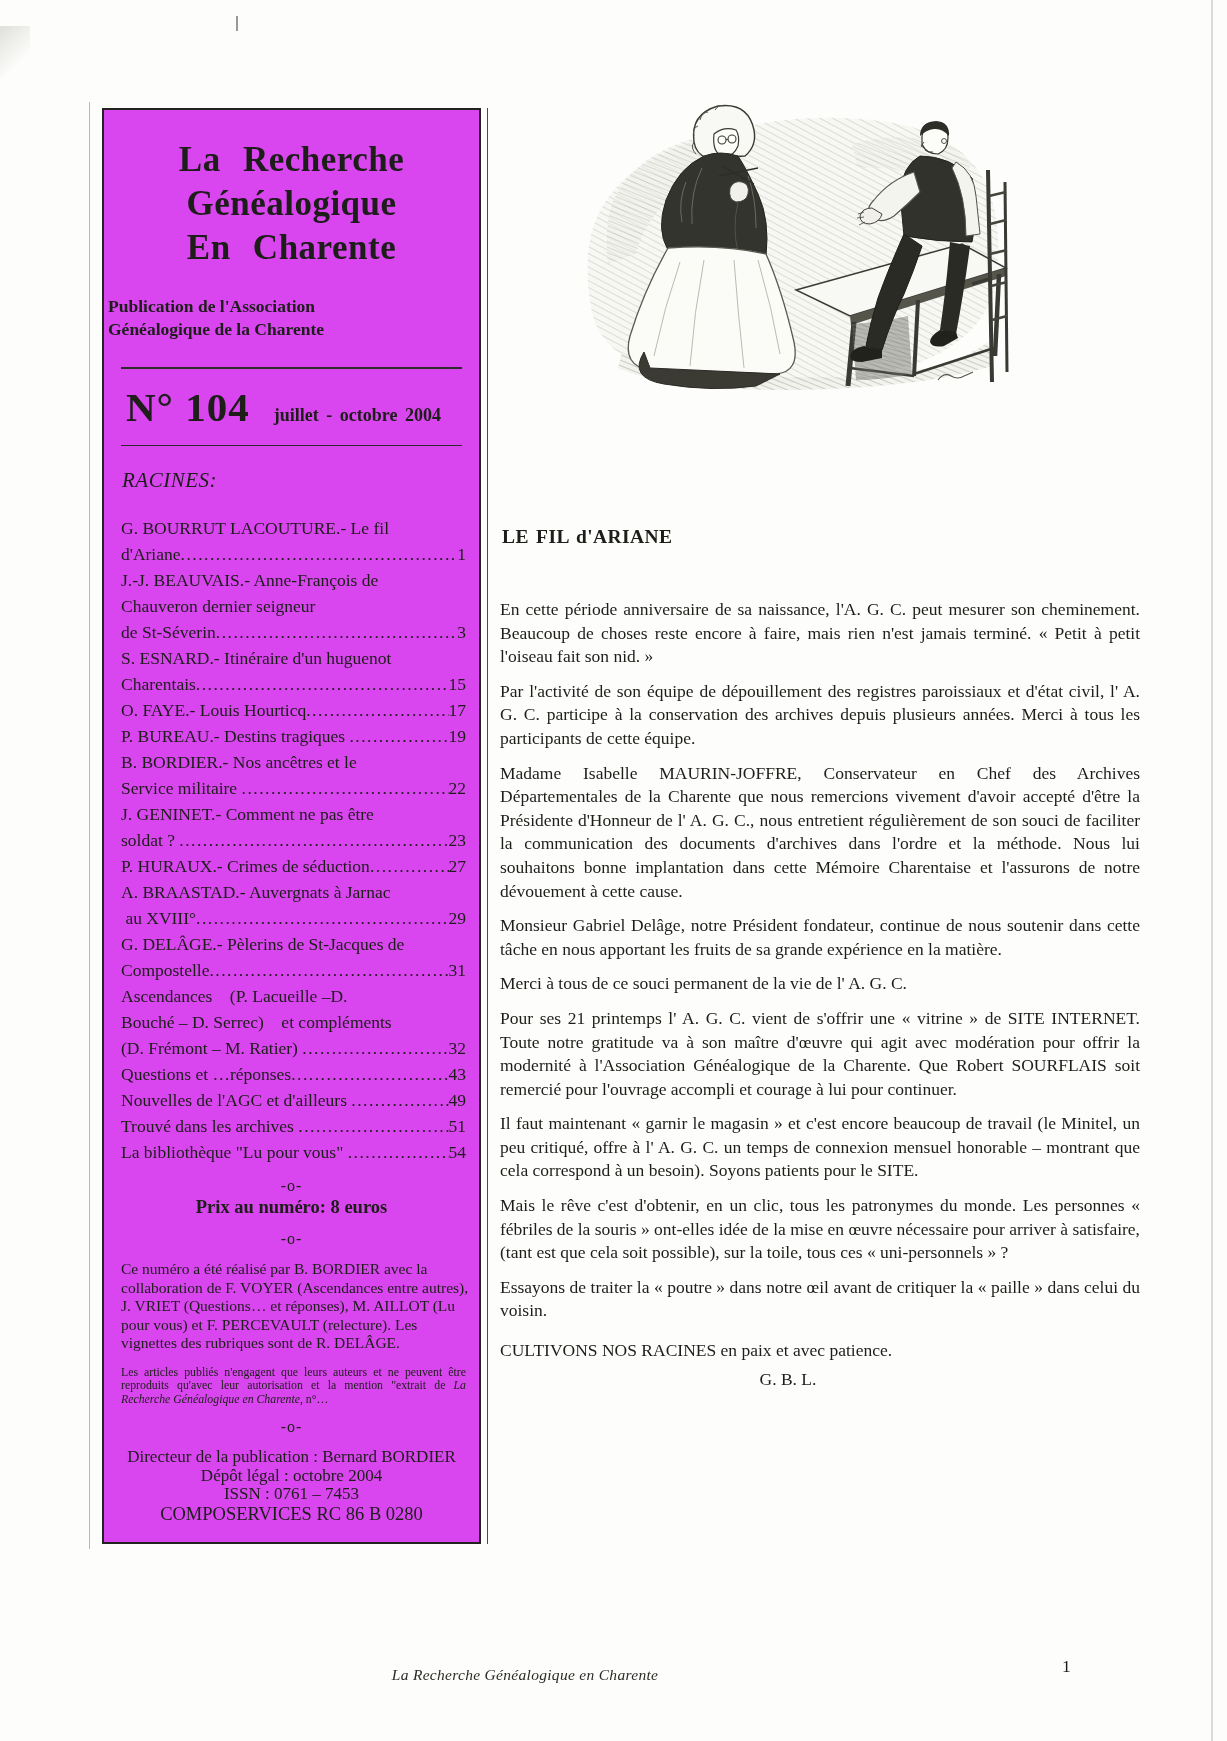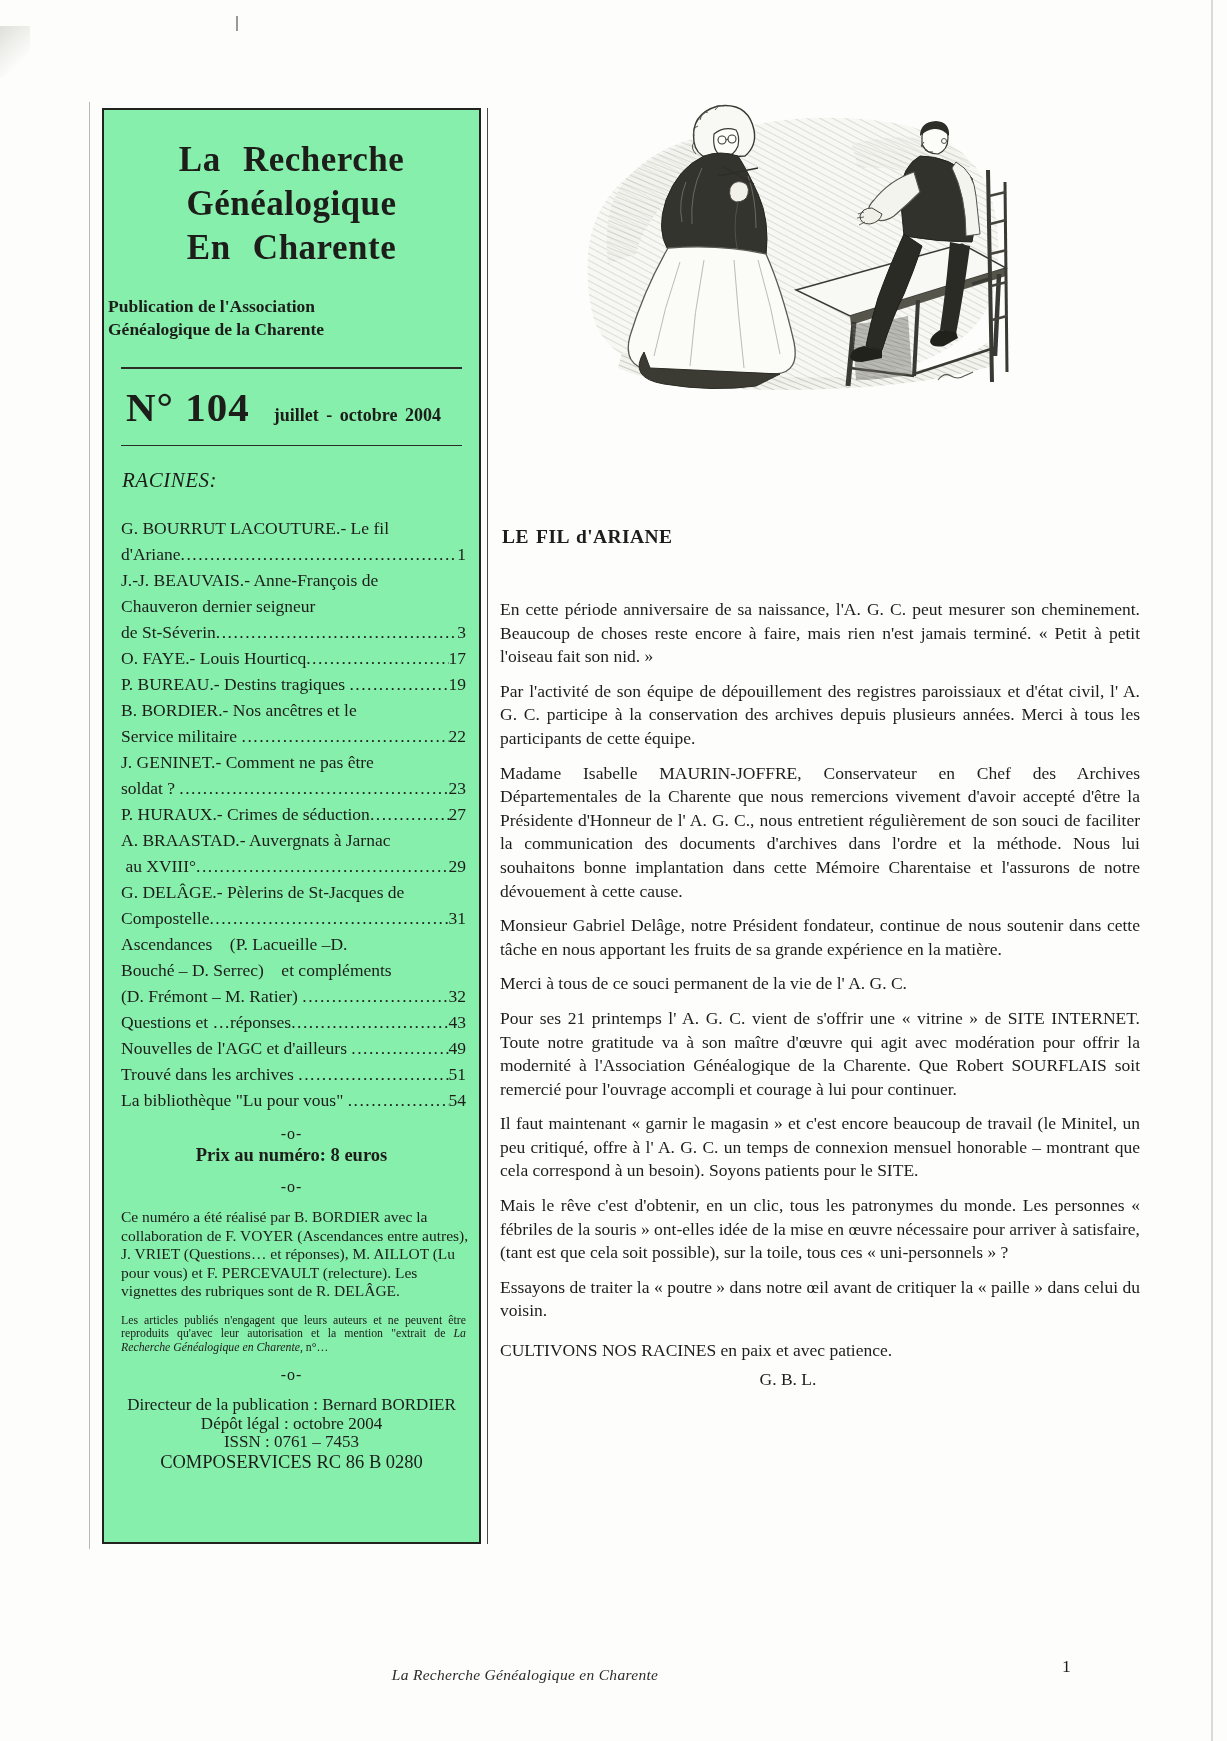--- a/index.html
+++ b/index.html
@@ -10,21 +10,21 @@
     overflow:hidden;
   }
   
   .scan-edge-right{position:absolute;left:1211px;top:0;width:2px;height:1741px;background:#dcdcd6;}
   .scan-mark-top{position:absolute;left:236px;top:16px;width:2px;height:15px;background:#9a9a94;}
   .scan-smudge{position:absolute;left:0;top:26px;width:30px;height:52px;
     background:linear-gradient(135deg,#c6c6c0 0%,rgba(255,255,255,0) 70%);opacity:.55;}
   
   .mast-box{
     position:absolute;left:102px;top:108px;width:379px;height:1436px;
-    border:2px solid #22221e;box-sizing:border-box;background:#86efac;
+    border:2px solid #22221e;box-sizing:border-box;background:#d946ef;
   }
   .mast-outline-left{position:absolute;left:89px;top:102px;width:1px;height:1447px;background:#b9b9b2;}
   .mast-outline-right{position:absolute;left:487px;top:108px;width:1px;height:1436px;background:#4a4a44;}
   .mast-title{margin:28px 6px 0;text-align:center;font-weight:bold;
     font-size:35px;line-height:44px;word-spacing:13px;letter-spacing:.5px;}
   .mast-sub{margin:25px 4px 0;text-align:left;font-weight:bold;font-size:17.5px;line-height:23px;}
   .rule{border:none;border-top:2px solid #2c2c28;margin:26px 17px 0;}
   .issue-row{display:flex;align-items:baseline;gap:24px;padding:14px 0 0 22px;}
   .issue-num{font-size:41px;font-weight:bold;letter-spacing:1px;}
   .issue-date{font-size:18px;font-weight:bold;word-spacing:3px;}
@@ -107,21 +107,30 @@
         <span class="toc-text">Chauveron dernier seigneur</span>
 
       </div>
 
       <div class="toc-line">
         <span class="toc-text">de St-Séverin</span>
         <span class="toc-dots"></span>
         <span class="toc-page">3</span>
       </div>
 
-
+      <div class="toc-line no-leader">
+        <span class="toc-text">S. ESNARD.- Itinéraire d'un huguenot</span>
+
+      </div>
+
+      <div class="toc-line">
+        <span class="toc-text">Charentais</span>
+        <span class="toc-dots"></span>
+        <span class="toc-page">15</span>
+      </div>
 
       <div class="toc-line">
         <span class="toc-text">O. FAYE.- Louis Hourticq</span>
         <span class="toc-dots"></span>
         <span class="toc-page">17</span>
       </div>
 
       <div class="toc-line">
         <span class="toc-text">P. BUREAU.- Destins tragiques </span>
         <span class="toc-dots"></span>

